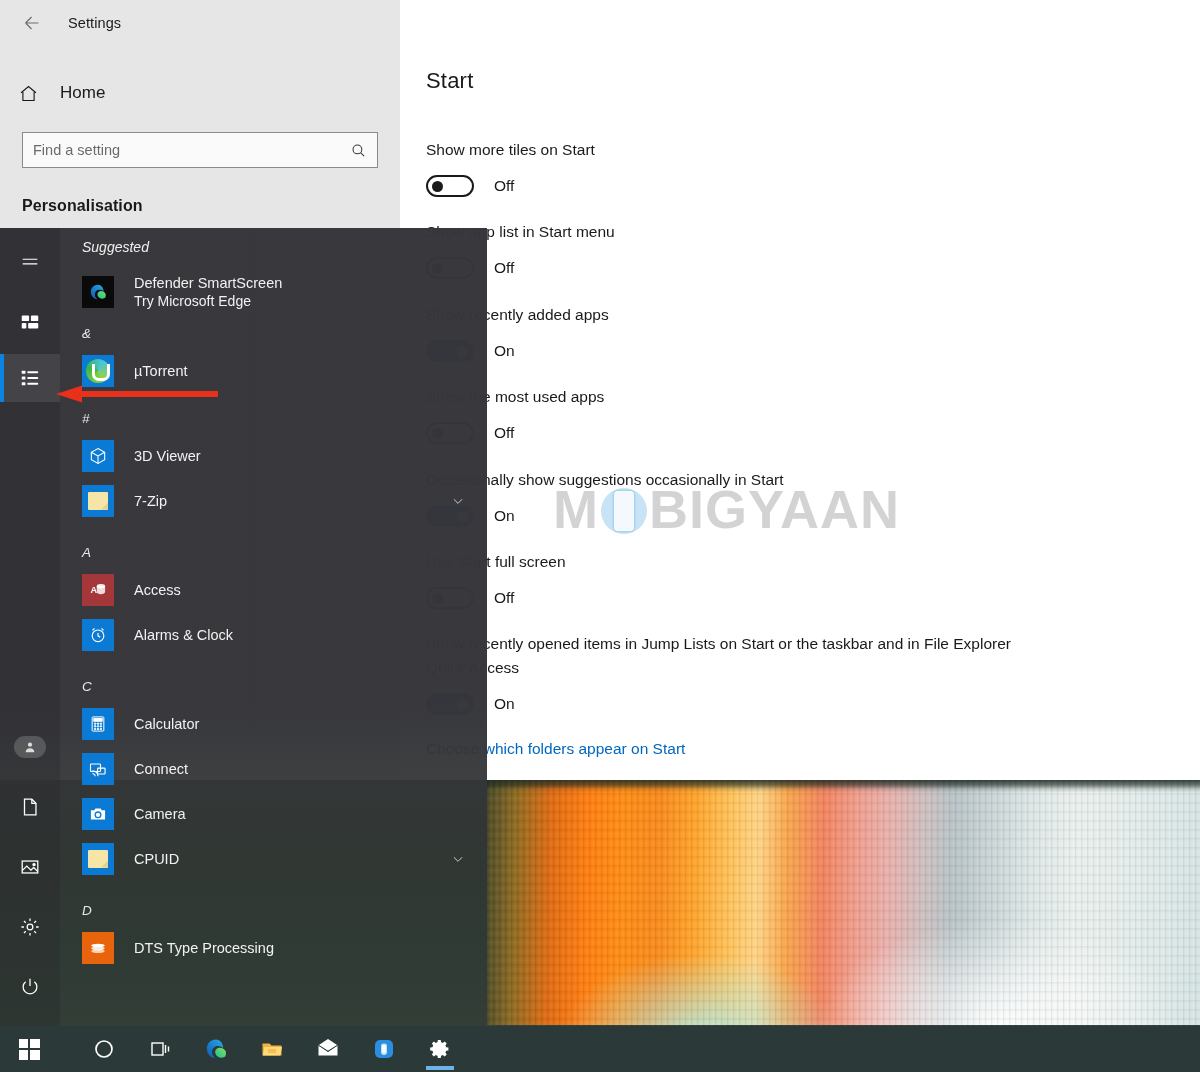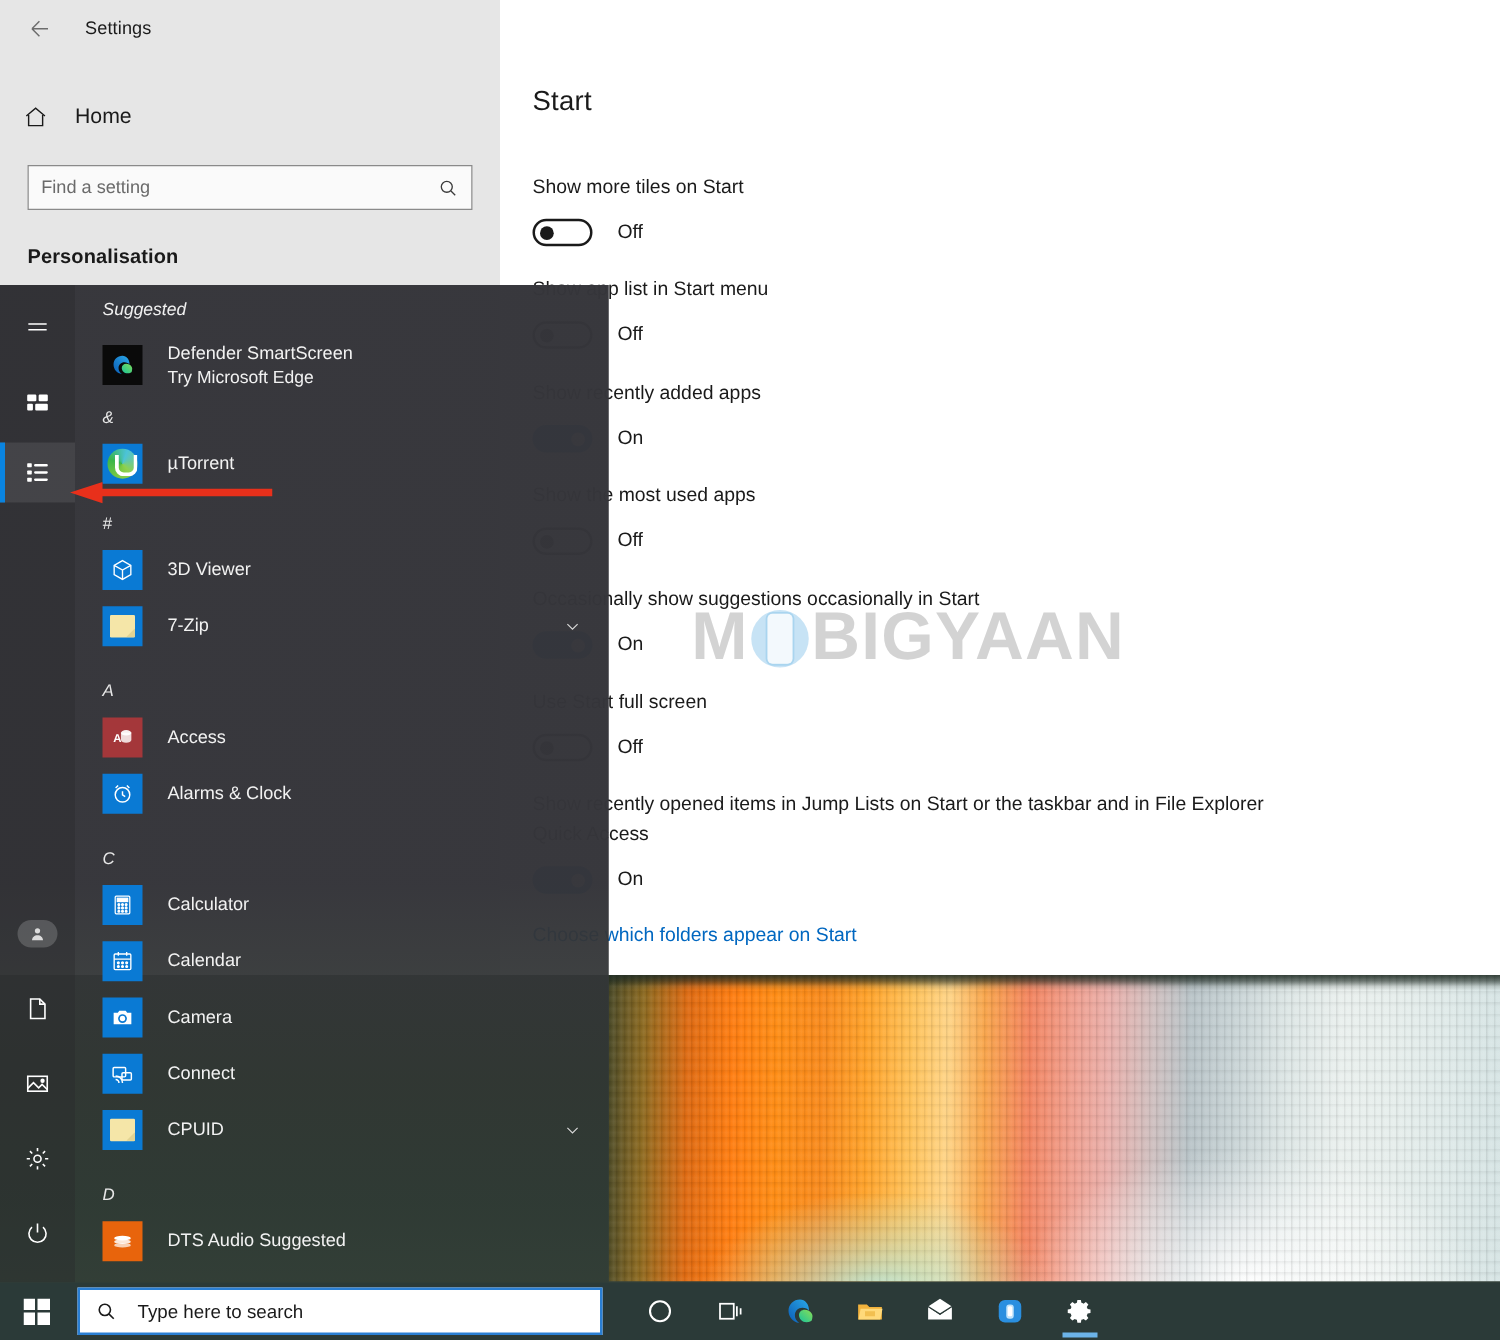--- a/index.html
+++ b/index.html
@@ -572,64 +572,44 @@
                     <circle cx="15.5" cy="18" r=".9"></circle>
                   </g>
               </svg>
             </div>
           </div>
           <div class="app-name">Calculator</div>
         </div>
         <div class="app-row">
           <div class="app-icon">
             <div class="tile tile-blue">
-              <svg viewBox="0 0 24 24" fill="none" stroke="#ffffff" stroke-width="1.3">
-                <rect x="4" y="5" width="16" height="15" rx="1"></rect>
-                  <path d="M4 10h16"></path>
-                <path d="M8 3.2v3.4M16 3.2v3.4"></path>
-                <g fill="#ffffff">
-                    <circle cx="8" cy="13.5" r=".85"></circle>
-                    <circle cx="12" cy="13.5" r=".85"></circle>
-                    <circle cx="16" cy="13.5" r=".85"></circle>
-                <circle cx="8" cy="17" r=".85"></circle>
-                    <circle cx="12" cy="17" r=".85"></circle>
-                    <circle cx="16" cy="17" r=".85"></circle>
-                  </g>
-              </svg>
-            </div>
-          </div>
-          <div class="app-name">Calendar</div>
+              <svg viewBox="0 0 24 24" fill="none" stroke="#ffffff" stroke-width="1.4">
+                <rect x="3" y="6" width="12" height="9" rx="1"></rect>
+                <rect x="11.5" y="11" width="9" height="7" rx="1"></rect>
+                <path d="M5.4 17.6a3.2 3.2 0 0 1 3.2 3.2M5.4 14.2a6.6 6.6 0 0 1 6.6 6.6"></path>
+              </svg>
+            </div>
+          </div>
+          <div class="app-name">Connect</div>
         </div>
         <div class="app-row">
           <div class="app-icon">
             <div class="tile tile-blue">
               <svg viewBox="0 0 24 24" fill="#ffffff">
                 <path d="M3.5 7.5h4l1.4-2h6.2l1.4 2h4v11h-17z"></path>
                 <circle cx="12" cy="13" r="4.2" fill="#0a7ad4"></circle>
                 <circle cx="12" cy="13" r="2.6" fill="#ffffff"></circle>
               </svg>
             </div>
           </div>
           <div class="app-name">Camera</div>
         </div>
         <div class="app-row">
           <div class="app-icon">
             <div class="tile tile-blue">
-              <svg viewBox="0 0 24 24" fill="none" stroke="#ffffff" stroke-width="1.4">
-                <rect x="3" y="6" width="12" height="9" rx="1"></rect>
-                <rect x="11.5" y="11" width="9" height="7" rx="1"></rect>
-                <path d="M5.4 17.6a3.2 3.2 0 0 1 3.2 3.2M5.4 14.2a6.6 6.6 0 0 1 6.6 6.6"></path>
-              </svg>
-            </div>
-          </div>
-          <div class="app-name">Connect</div>
-        </div>
-        <div class="app-row">
-          <div class="app-icon">
-            <div class="tile tile-blue">
                 <div class="folder-ico"></div>
               </div>
           </div>
           <div class="app-name">CPUID</div>
           <div class="chevron">
             <svg viewBox="0 0 24 24" fill="none" stroke="currentColor" stroke-width="1.6">
                 <path d="M5 9l7 7 7-7"></path>
               </svg>
           </div>
         </div>
@@ -638,48 +618,39 @@
         <div class="app-row">
           <div class="app-icon">
             <div class="tile tile-orange">
               <svg viewBox="0 0 24 24" fill="#ffffff">
                 <ellipse cx="12" cy="9" rx="8" ry="2.2"></ellipse>
                 <ellipse cx="12" cy="12.4" rx="8" ry="2.2" opacity=".85"></ellipse>
                 <ellipse cx="12" cy="15.8" rx="8" ry="2.2" opacity=".7"></ellipse>
               </svg>
             </div>
           </div>
-          <div class="app-name">DTS Audio Suggested</div>
+          <div class="app-name">DTS Type Processing</div>
         </div>
 
       </div>
     </div>
   </div>
 
   <svg class="red-arrow" viewBox="0 0 162 18">
     <path d="M0 9 L26 0.5 L26 6 L162 6 L162 12 L26 12 L26 17.5 Z" fill="#e8301b"></path>
   </svg>
 
   <div class="taskbar">
     <div class="start-btn">
       <div class="win-logo">
         <span></span>
           <span></span>
           <span></span>
           <span></span>
       </div>
-    </div>
-    <div class="search-box">
-      <div class="sb-icon">
-        <svg viewBox="0 0 24 24" fill="none" stroke="currentColor" stroke-width="1.7">
-          <circle cx="10.5" cy="10.5" r="6"></circle>
-            <path d="M15 15l5 5"></path>
-        </svg>
-      </div>
-      <div class="sb-text">Type here to search</div>
     </div>
 
     <div class="tb-icons">
       <div class="tb-btn">
         <svg viewBox="0 0 24 24" fill="none" stroke="#ffffff" stroke-width="1.7">
             <circle cx="12" cy="12" r="8"></circle>
           </svg>
       </div>
       <div class="tb-btn">
         <svg viewBox="0 0 24 24" fill="none" stroke="#ffffff" stroke-width="1.4">

